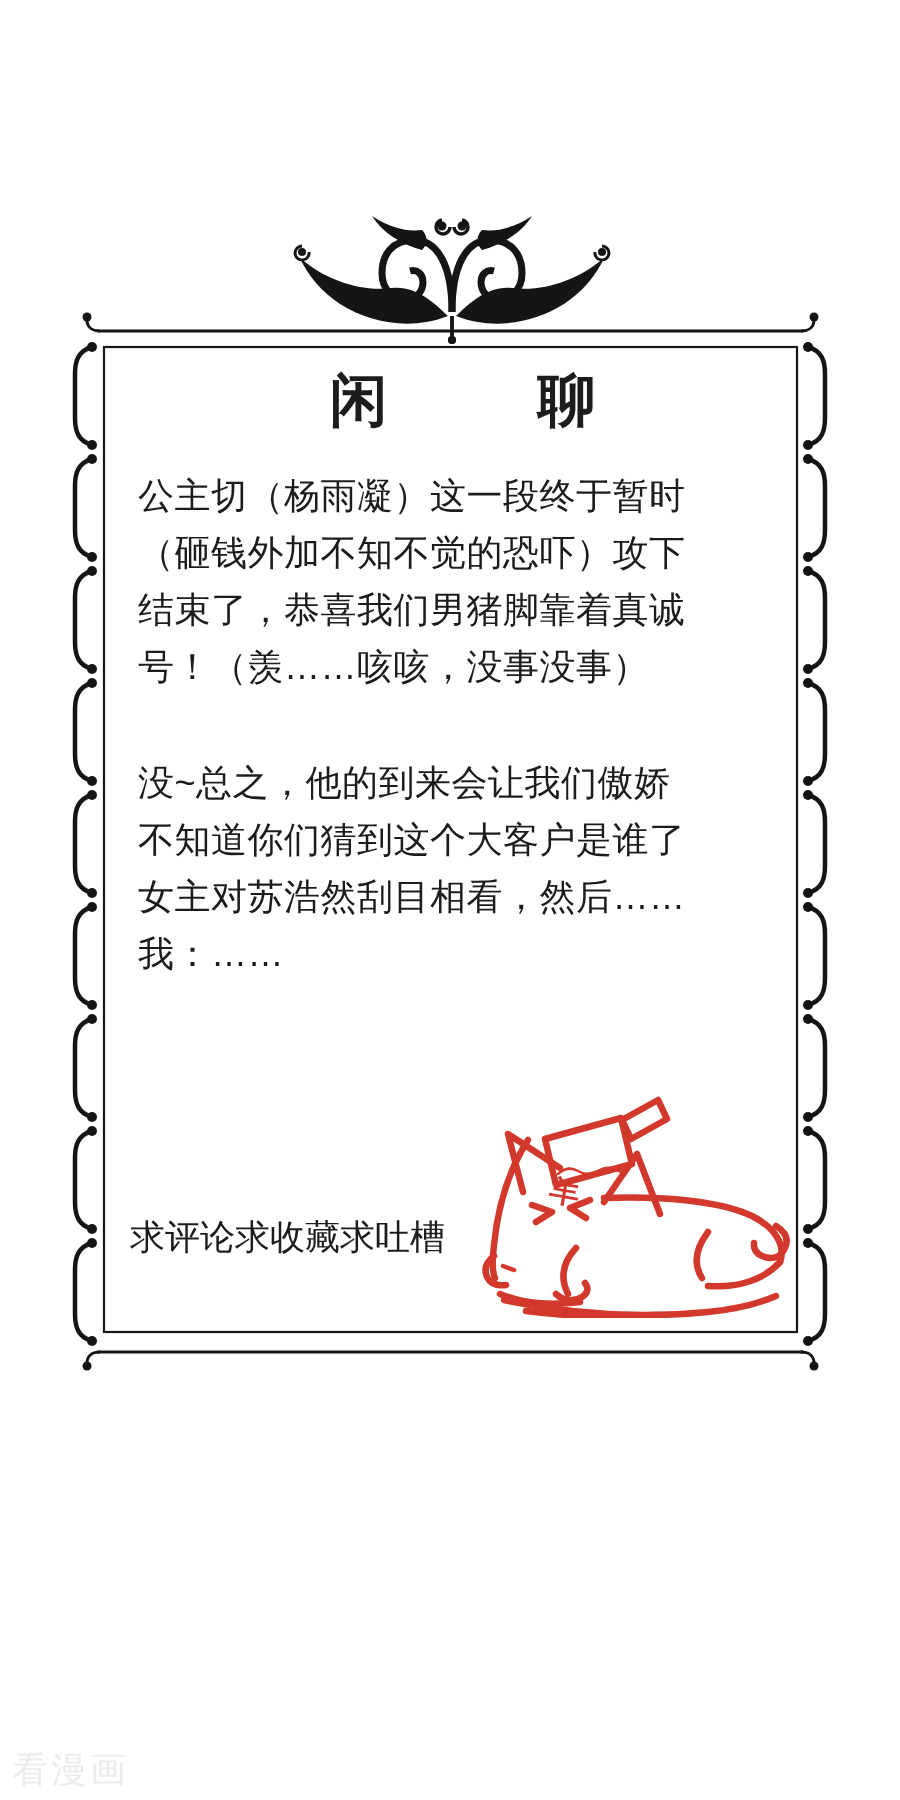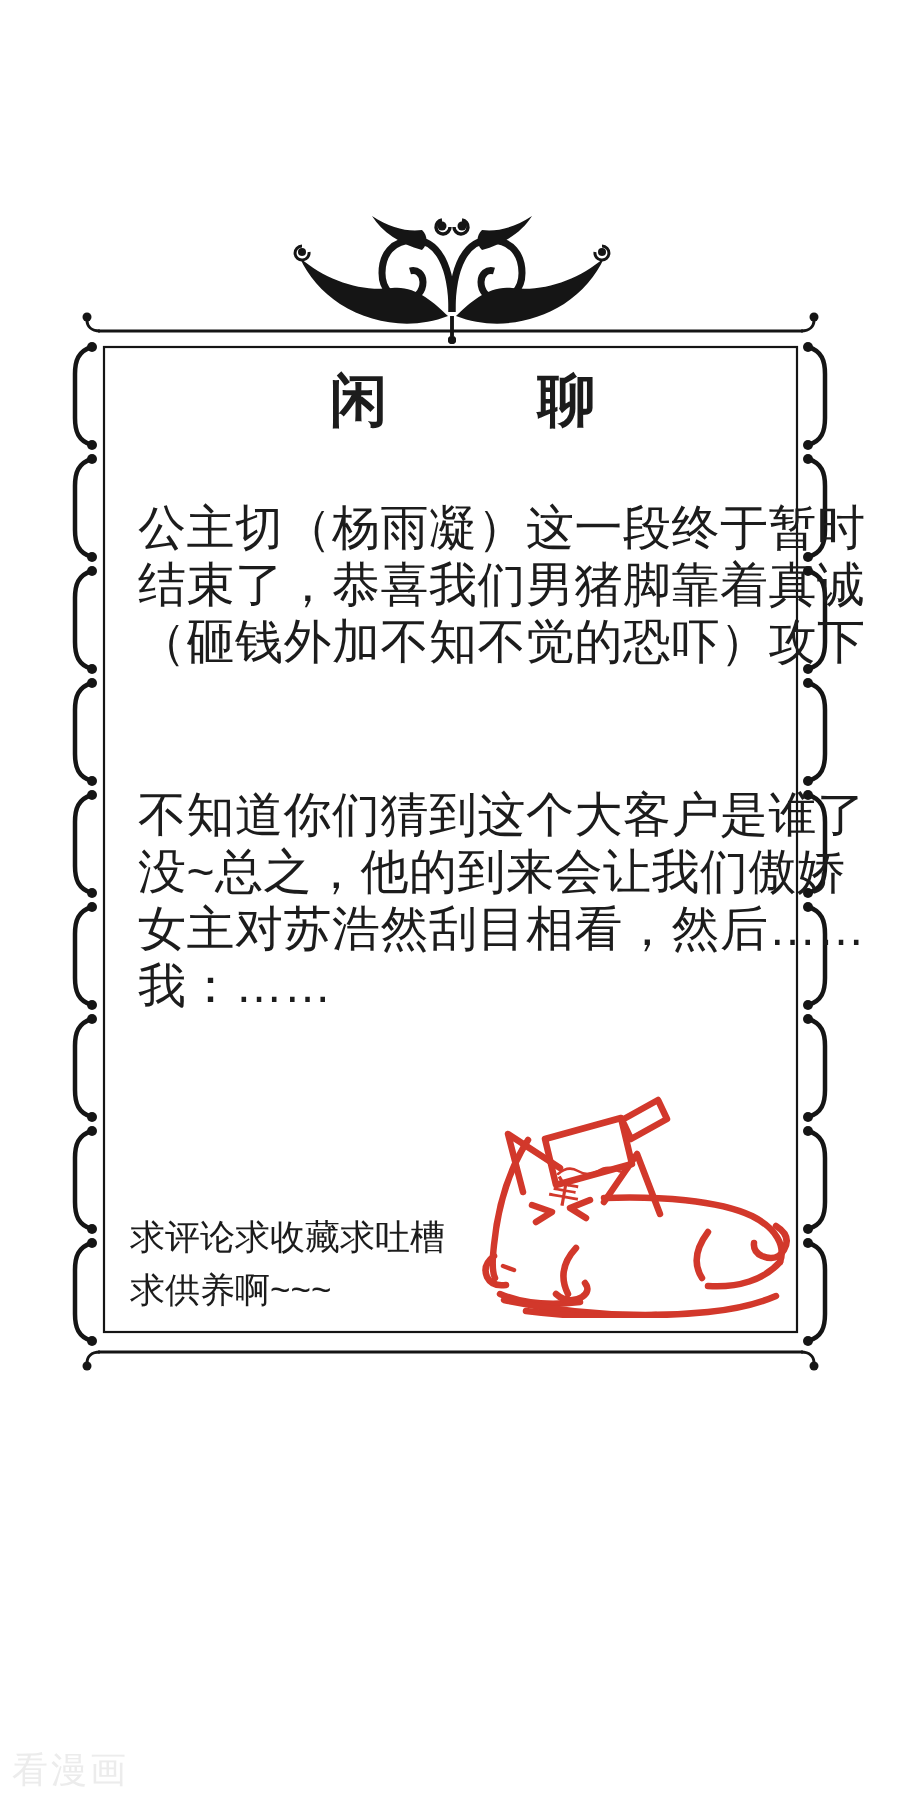--- a/index.html
+++ b/index.html
@@ -10,21 +10,21 @@
   }
   .frame-svg { position:absolute; left:50px; top:190px; width:800px; height:1200px; }
   .k  { stroke:var(--frame); fill:none; }
   .kf { fill:var(--frame); stroke:none; }
   .title-row {
     position:absolute; left:104px; top:372px; width:693px;
     display:flex; justify-content:center; gap:150px; transform:translateX(12px);
     font-family:"Liberation Serif","DejaVu Serif",serif; font-weight:bold;
     font-size:58px; line-height:1; color:var(--ink);
   }
-  .note { position:absolute; left:138px; font-size:48px; line-height:57px; letter-spacing:0.5px; white-space:nowrap;margin-top:32px; }
+  .note { position:absolute; left:138px; font-size:36px; line-height:57px; letter-spacing:0.5px; white-space:nowrap; }
   .p1 { top:467px; }
   .p2 { top:754px; }
   .footer-note { position:absolute; left:130px; top:1210px; font-size:35px; line-height:53px; white-space:nowrap; }
   .pig-svg { position:absolute; left:408px; top:1050px; width:390px; height:268px; }
   .r  { stroke:var(--red); fill:none; stroke-linecap:round; stroke-linejoin:round; }
   .rf { fill:var(--red); stroke:none; font-family:"Liberation Sans",sans-serif; font-weight:bold; }
   .watermark {
     position:absolute; left:12px; top:1746px; font-size:36px; letter-spacing:3px;
     color:var(--watermark); user-select:none;
   }
@@ -103,34 +103,34 @@
     <rect class="k" stroke-width="2.2" x="54" y="157" width="693" height="985"></rect>
   </svg>
 
   <div class="title-row">
     <span>闲</span>
     <span>聊</span>
   </div>
 
   <div class="note p1">
     <div>公主切（杨雨凝）这一段终于暂时</div>
+    <div>（砸钱外加不知不觉的恐吓）攻下</div>
     <div>结束了，恭喜我们男猪脚靠着真诚</div>
-    <div>（砸钱外加不知不觉的恐吓）攻下</div>
+    <div>号！（羡……咳咳，没事没事）</div>
   </div>
 
   <div class="note p2">
+    <div>没~总之，他的到来会让我们傲娇</div>
     <div>不知道你们猜到这个大客户是谁了</div>
-    <div>没~总之，他的到来会让我们傲娇</div>
     <div>女主对苏浩然刮目相看，然后……</div>
     <div>我：……</div>
   </div>
 
   <div class="footer-note">
     <div>求评论求收藏求吐槽</div>
-    <div>求供养啊~~~</div>
   </div>
 
   <svg class="pig-svg" viewBox="0 0 390 268" aria-hidden="true">
     <g class="r" stroke-width="6.5">
 
       <path d="M115,142 L100,84 L152,118"></path>
       <path d="M196,152 L229,104 L252,164"></path>
 
       <path d="M137,89 L213,68 L224,114 L148,135 Z"></path>
       <path stroke-width="2.5" d="M150,124 q10,-9 20,-3 q10,6 20,0 q10,-6 18,-1 q7,4 13,-1"></path>

